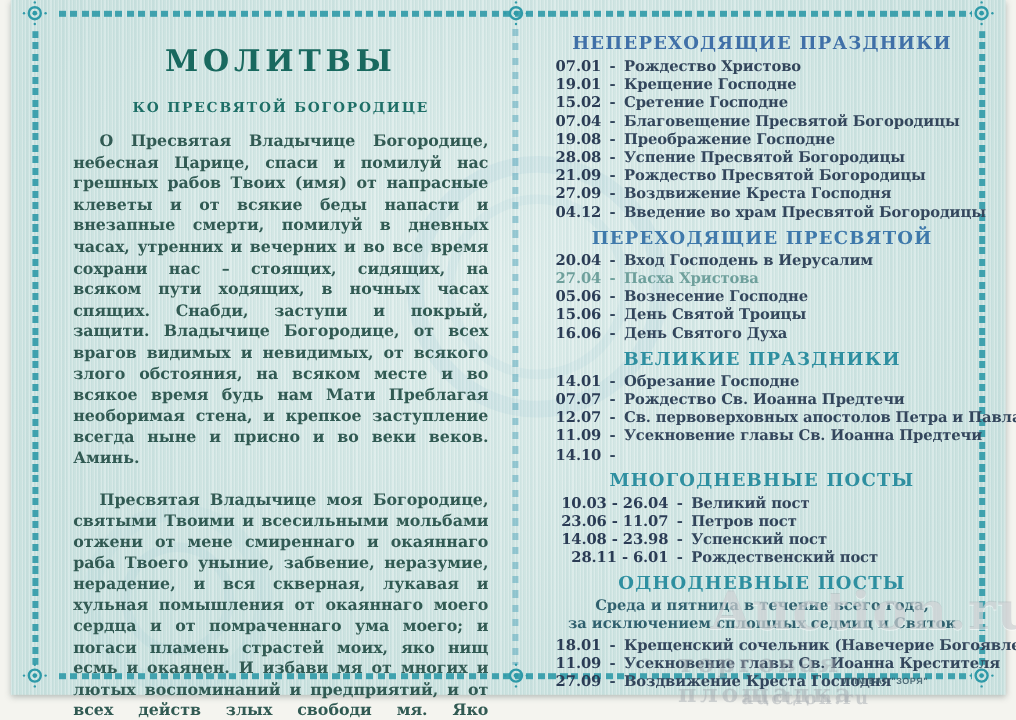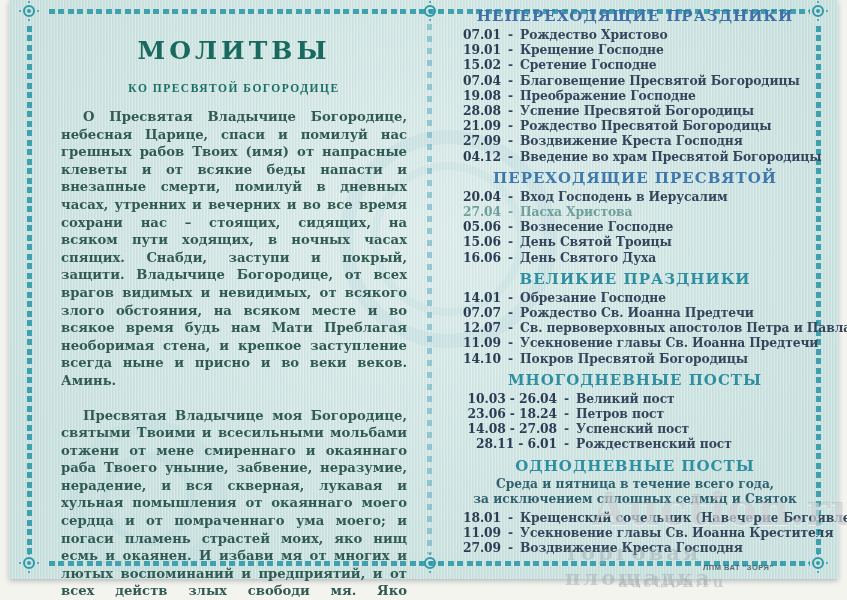--- a/index.html
+++ b/index.html
@@ -27,26 +27,26 @@
     content:"";position:absolute;left:2px;top:2px;width:4px;height:4px;border-radius:50%;
     box-shadow:0 -9px 0 -1px #2f9aa8,0 9px 0 -1px #2f9aa8,-9px 0 0 -1px #2f9aa8,9px 0 0 -1px #2f9aa8,
                -7px -7px 0 -2px #2f9aa8,7px -7px 0 -2px #2f9aa8,-7px 7px 0 -2px #2f9aa8,7px 7px 0 -2px #2f9aa8;
   }
   .emblem{position:absolute;border-radius:50%;border:14px solid rgba(120,180,210,0.10);}
   .emblem::before{content:"";position:absolute;left:18px;top:18px;right:18px;bottom:18px;border-radius:50%;border:8px solid rgba(120,180,210,0.08);}
 
   
   .left-col{position:absolute;left:52px;top:0;width:346px;height:579px;}
   .l-title{margin:36px 0 17px;text-align:center;font-size:25px;font-weight:bold;letter-spacing:4px;color:#19695f;}
-  .l-subtitle{margin:4px 0 0;text-align:center;font-size:11.5px;font-weight:bold;letter-spacing:1.5px;color:#1d6e66;font-family:Liberation Serif, serif;}
+  .l-subtitle{margin:4px 0 0;text-align:center;font-size:11.5px;font-weight:bold;letter-spacing:1.5px;color:#1d6e66;}
   .prayers{margin-top:14px;}
   .prayer{margin:0 0 17px;font-size:13.2px;line-height:17.6px;font-weight:bold;text-align:justify;text-indent:22px;color:#315a53;word-spacing:1px;}
 
   
-  .right-col{position:absolute;left:448px;top:0;width:356px;height:579px;padding-top:8px;box-sizing:border-box;}
+  .right-col{position:absolute;left:448px;top:0;width:356px;height:579px;padding-top:28px;box-sizing:border-box;}
   .section{margin-bottom:6px;}
   .r-head{margin:0 0 2px;text-align:center;font-size:15px;line-height:17px;font-weight:bold;letter-spacing:1px;color:#2e8fa0;}
   .note{margin:1px 0 2px;text-align:center;font-size:12.2px;line-height:15.5px;font-weight:bold;color:#30606e;white-space:pre-line;}
   .entry{display:flex;font-size:12.3px;line-height:15.2px;font-weight:bold;color:#33465c;letter-spacing:-0.1px;white-space:nowrap;}
   .entry .date{min-width:44px;text-align:right;color:#2b3c55;}
   .entry .dash{padding:0 7px;}
   .entry .label{flex:1;}
   .section.wide .date{min-width:100px;}
   .entry.faded,.entry.faded .date{color:#6fa09c;}
 
@@ -211,43 +211,42 @@
 
   <div class="entry">
     <span class="date">11.09</span>
     <span class="dash">-</span>
     <span class="label">Усекновение главы Св. Иоанна Предтечи</span>
   </div>
 
   <div class="entry">
     <span class="date">14.10</span>
     <span class="dash">-</span>
-    <span class="label">Покров Пресвятой Богородицы</span>
   </div>
 </div>
   </section>
 
   <section class="section wide">
     <h2 class="r-head" style="color: rgb(46, 143, 160);">МНОГОДНЕВНЫЕ ПОСТЫ</h2>
 
     <div class="entries">
   <div class="entry">
     <span class="date">10.03 - 26.04</span>
     <span class="dash">-</span>
     <span class="label">Великий пост</span>
   </div>
 
   <div class="entry">
-    <span class="date">23.06 - 18.24</span>
+    <span class="date">23.06 - 11.07</span>
     <span class="dash">-</span>
     <span class="label">Петров пост</span>
   </div>
 
   <div class="entry">
-    <span class="date">14.08 - 27.08</span>
+    <span class="date">14.08 - 23.98</span>
     <span class="dash">-</span>
     <span class="label">Успенский пост</span>
   </div>
 
   <div class="entry">
     <span class="date">28.11 - 6.01</span>
     <span class="dash">-</span>
     <span class="label">Рождественский пост</span>
   </div>
 </div>

